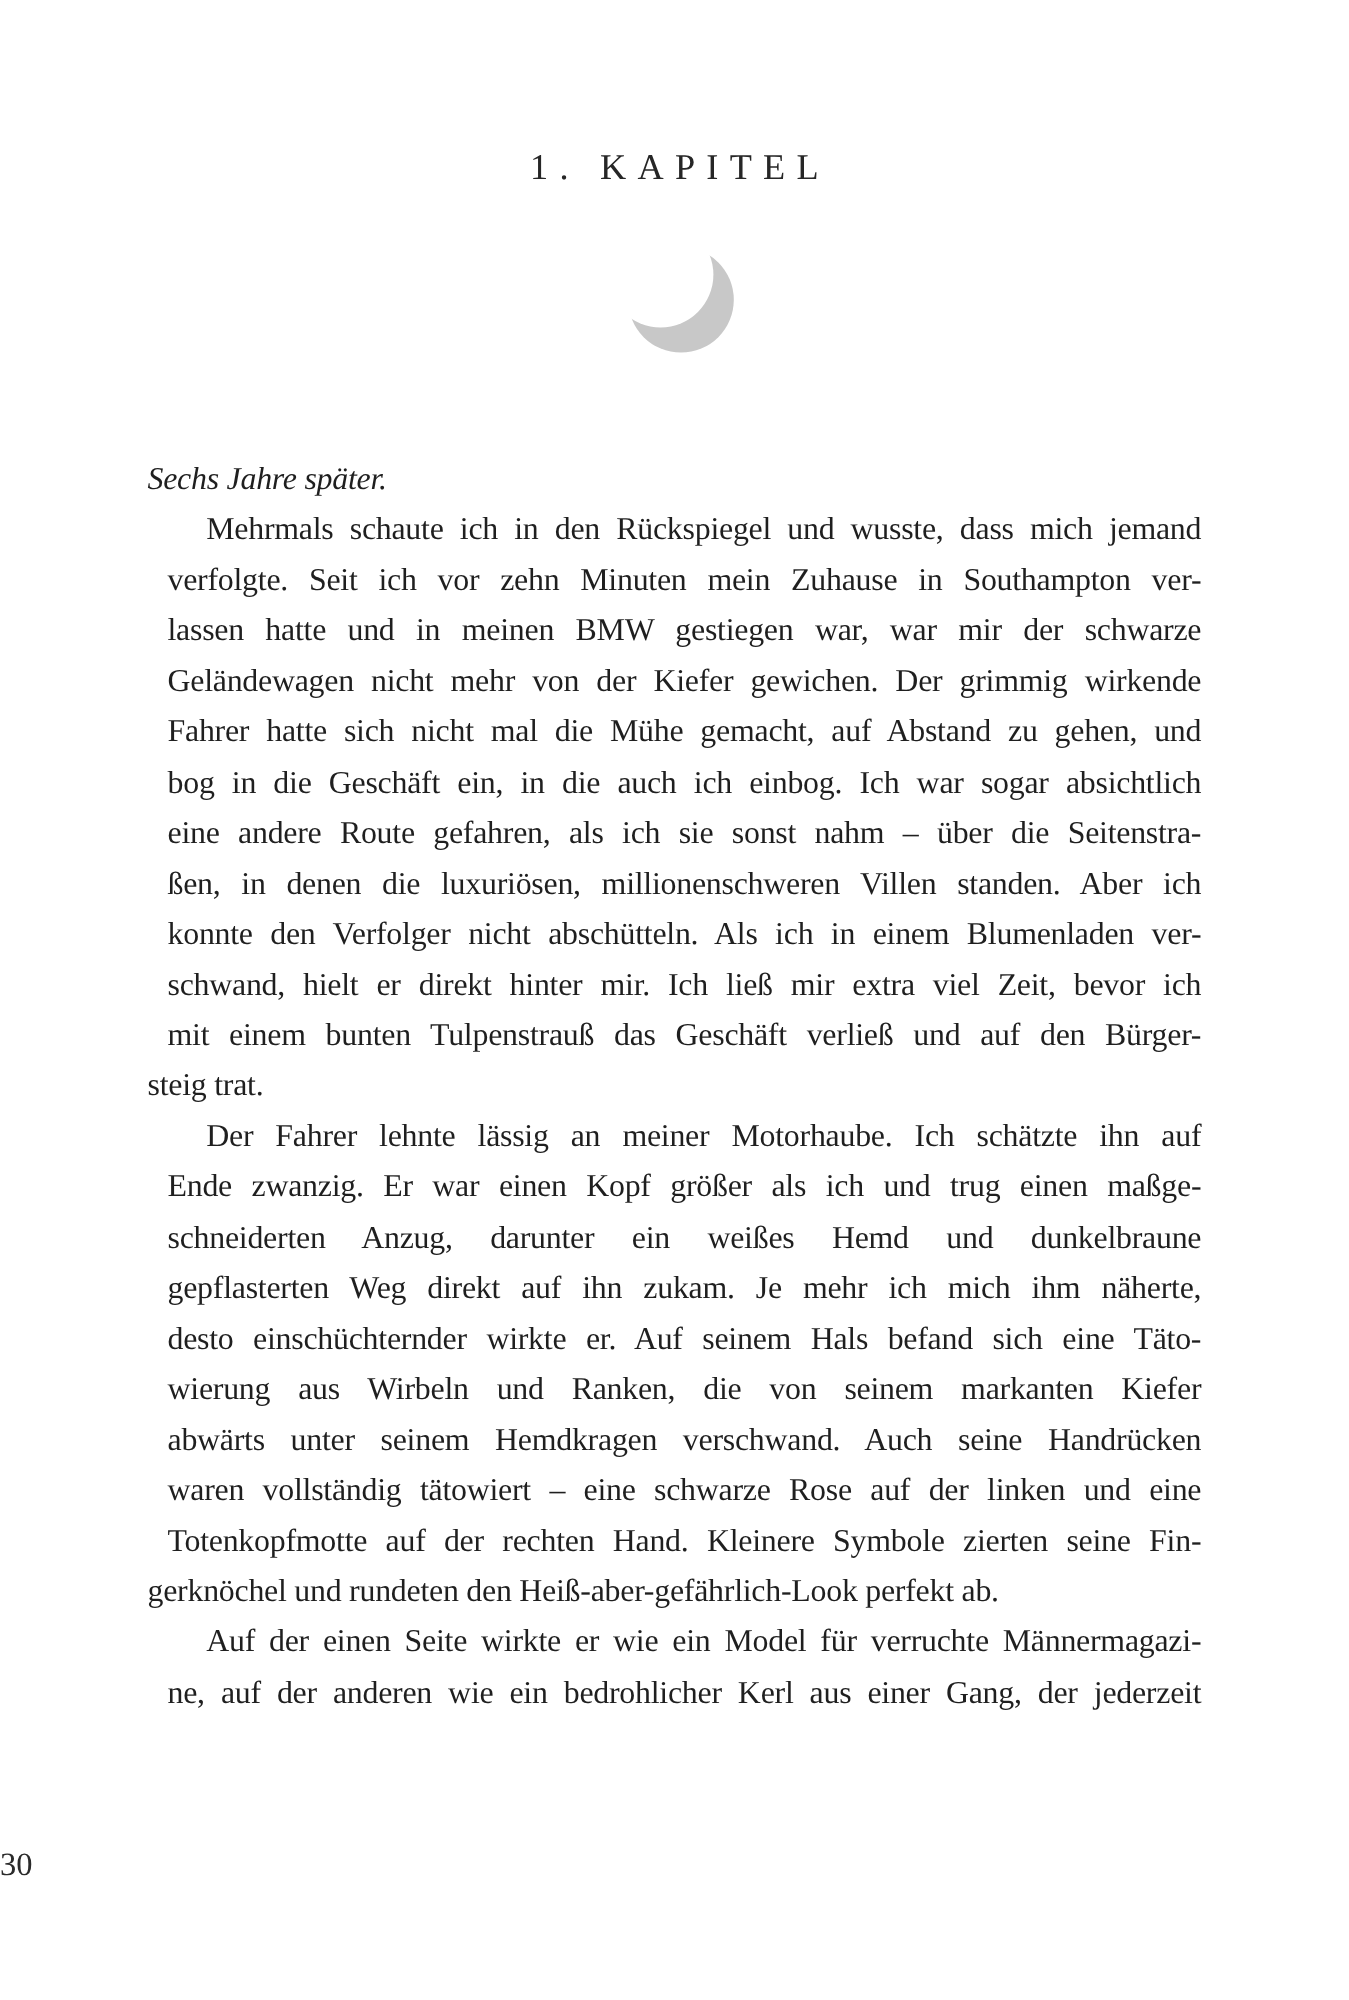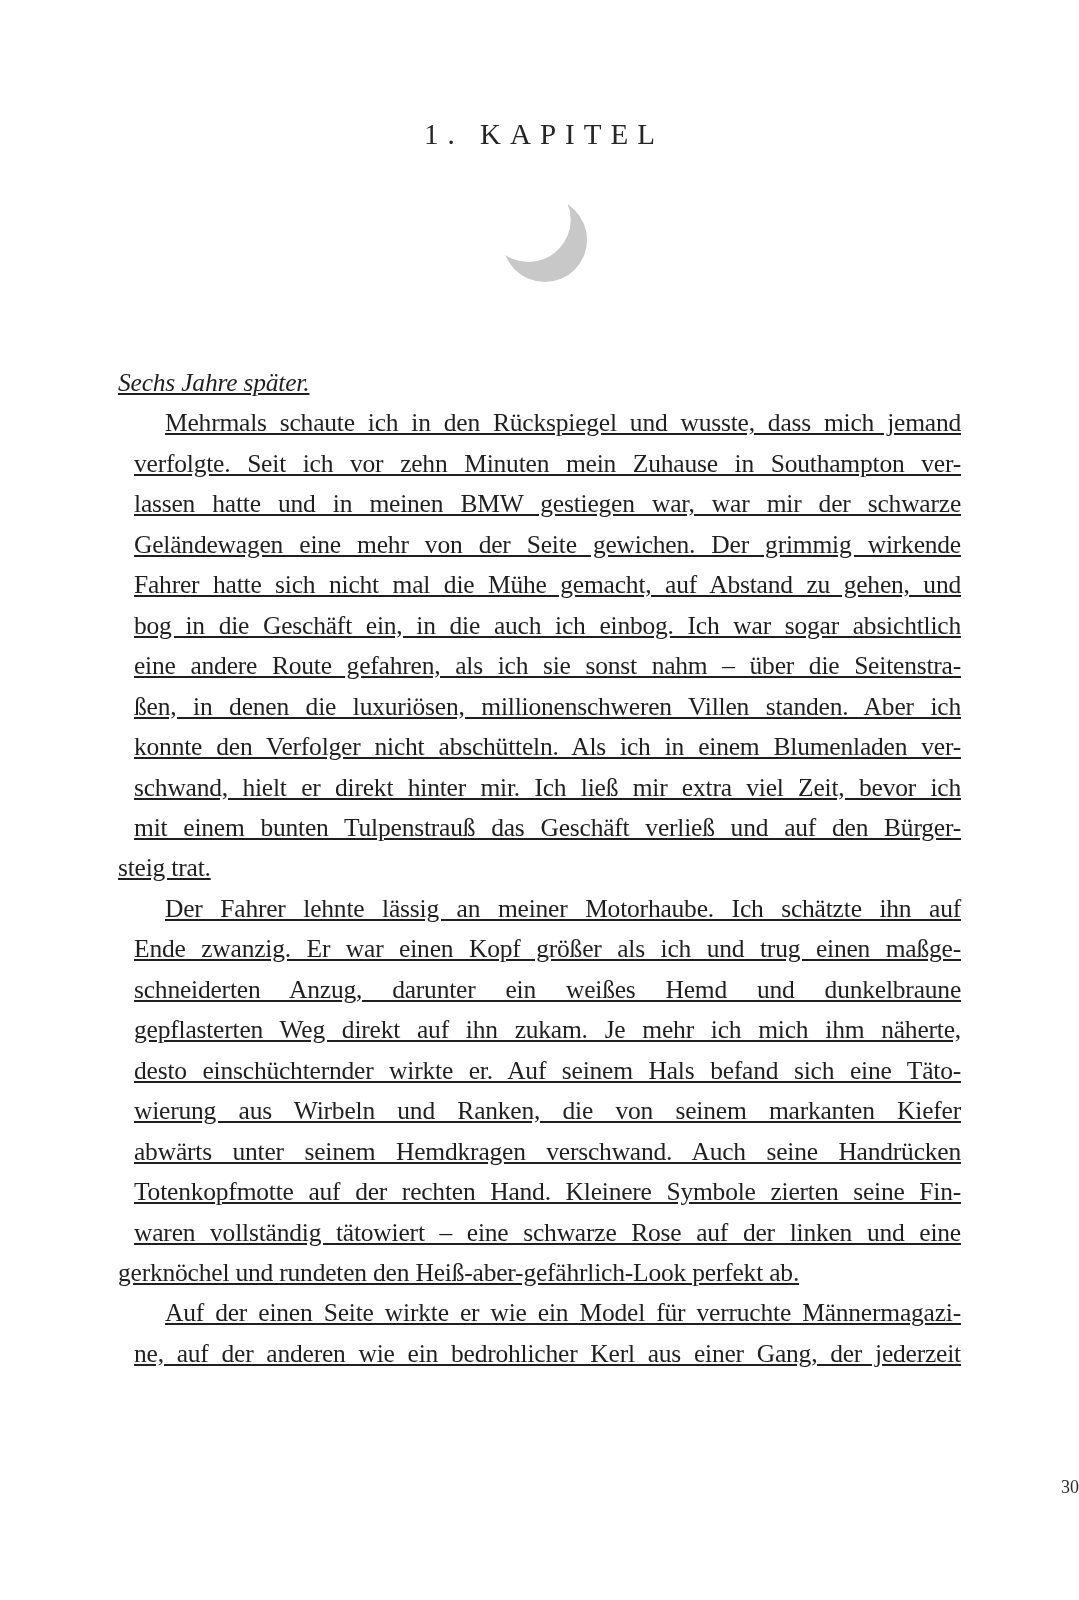--- a/index.html
+++ b/index.html
@@ -35,33 +35,32 @@
   }
   .moon-wrap svg { display: block; }
   .text-block {
     position: absolute;
     left: 118px;
     top: 363px;
     width: 843px;
     font-size: 25.5px;
     line-height: 40.45px;
     letter-spacing: -0.2px;
-    text-decoration: underline;
   }
   .line { white-space: normal; }
   .line.j { text-align: justify; text-align-last: justify; margin-left: 16px; }
   .line.indent { text-indent: 31px; }
   .line.it { font-style: italic; }
   .pagenum {
     position: absolute;
     top: 1477px;
     left: 0;
     width: 100%;
-    text-align: right;
-    font-size: 18px;
+    text-align: left;
+    font-size: 26px;
     color: #2a2a2a;
   }
 </style>
 </head>
 <body>
 
 <div class="page" style="color: rgb(31, 31, 31);">
 
   <h1 class="chapter" style="color: rgb(38, 38, 38);">1. KAPITEL</h1>
 
@@ -70,38 +69,38 @@
       <circle class="moon-fill" cx="55" cy="56" r="44" fill="#c8c8c8"></circle>
       <circle class="moon-cut" cx="38" cy="35" r="44" fill="#ffffff"></circle>
     </svg>
   </div>
 
   <div class="text-block" id="text-block">
       <div class="line it">Sechs Jahre später.</div>
       <div class="line j indent">Mehrmals schaute ich in den Rückspiegel und wusste, dass mich jemand</div>
       <div class="line j">verfolgte. Seit ich vor zehn Minuten mein Zuhause in Southampton ver-</div>
       <div class="line j">lassen hatte und in meinen BMW gestiegen war, war mir der schwarze</div>
-      <div class="line j">Geländewagen eine mehr von der Seite gewichen. Der grimmig wirkende</div>
+      <div class="line j">Geländewagen nicht mehr von der Kiefer gewichen. Der grimmig wirkende</div>
       <div class="line j">Fahrer hatte sich nicht mal die Mühe gemacht, auf Abstand zu gehen, und</div>
       <div class="line j">bog in die Geschäft ein, in die auch ich einbog. Ich war sogar absichtlich</div>
       <div class="line j">eine andere Route gefahren, als ich sie sonst nahm – über die Seitenstra-</div>
       <div class="line j">ßen, in denen die luxuriösen, millionenschweren Villen standen. Aber ich</div>
       <div class="line j">konnte den Verfolger nicht abschütteln. Als ich in einem Blumenladen ver-</div>
       <div class="line j">schwand, hielt er direkt hinter mir. Ich ließ mir extra viel Zeit, bevor ich</div>
       <div class="line j">mit einem bunten Tulpenstrauß das Geschäft verließ und auf den Bürger-</div>
       <div class="line">steig trat.</div>
       <div class="line j indent">Der Fahrer lehnte lässig an meiner Motorhaube. Ich schätzte ihn auf</div>
       <div class="line j">Ende zwanzig. Er war einen Kopf größer als ich und trug einen maßge-</div>
       <div class="line j">schneiderten Anzug, darunter ein weißes Hemd und dunkelbraune</div>
       <div class="line j">gepflasterten Weg direkt auf ihn zukam. Je mehr ich mich ihm näherte,</div>
       <div class="line j">desto einschüchternder wirkte er. Auf seinem Hals befand sich eine Täto-</div>
       <div class="line j">wierung aus Wirbeln und Ranken, die von seinem markanten Kiefer</div>
       <div class="line j">abwärts unter seinem Hemdkragen verschwand. Auch seine Handrücken</div>
+      <div class="line j">waren vollständig tätowiert – eine schwarze Rose auf der linken und eine</div>
       <div class="line j">Totenkopfmotte auf der rechten Hand. Kleinere Symbole zierten seine Fin-</div>
-      <div class="line j">waren vollständig tätowiert – eine schwarze Rose auf der linken und eine</div>
       <div class="line">gerknöchel und rundeten den Heiß-aber-gefährlich-Look perfekt ab.</div>
       <div class="line j indent">Auf der einen Seite wirkte er wie ein Model für verruchte Männermagazi-</div>
       <div class="line j">ne, auf der anderen wie ein bedrohlicher Kerl aus einer Gang, der jederzeit</div>
     </div>
 
   <div class="pagenum">30</div>
 
 </div>
 
 </body></html>

